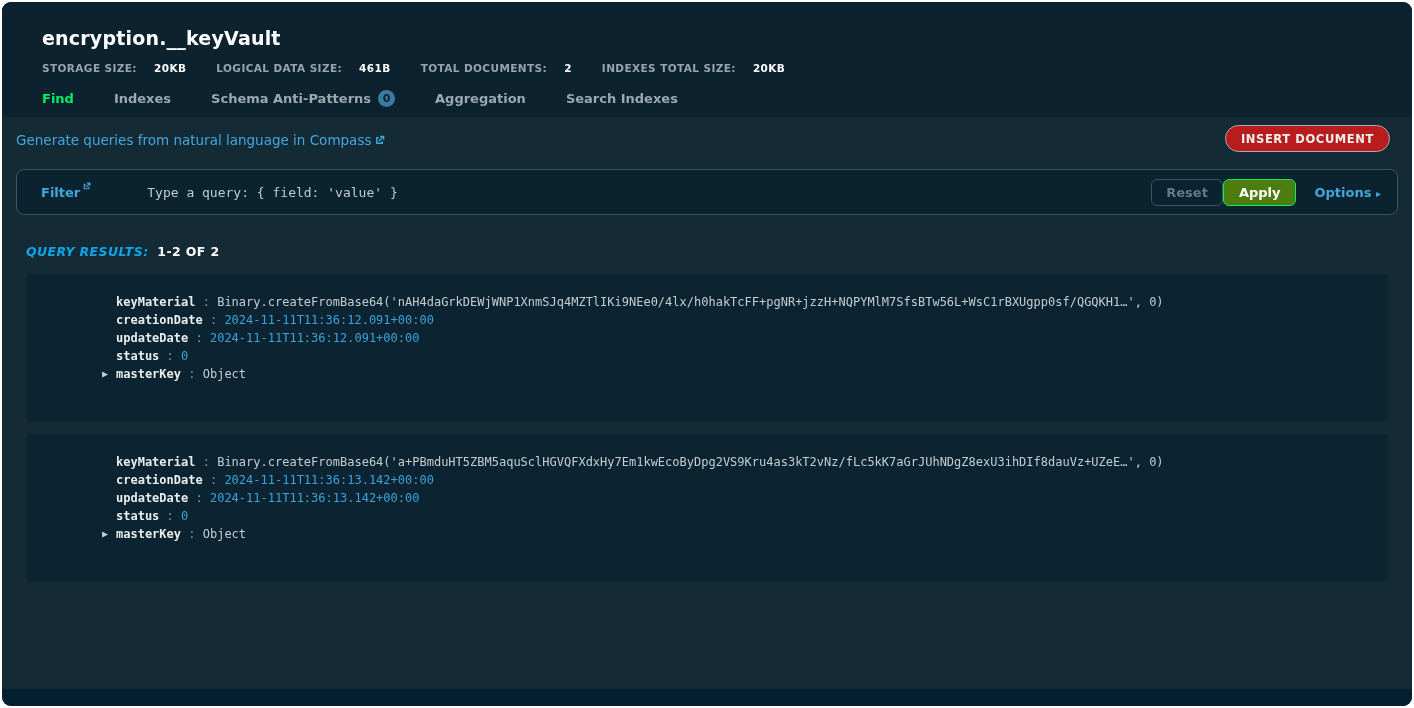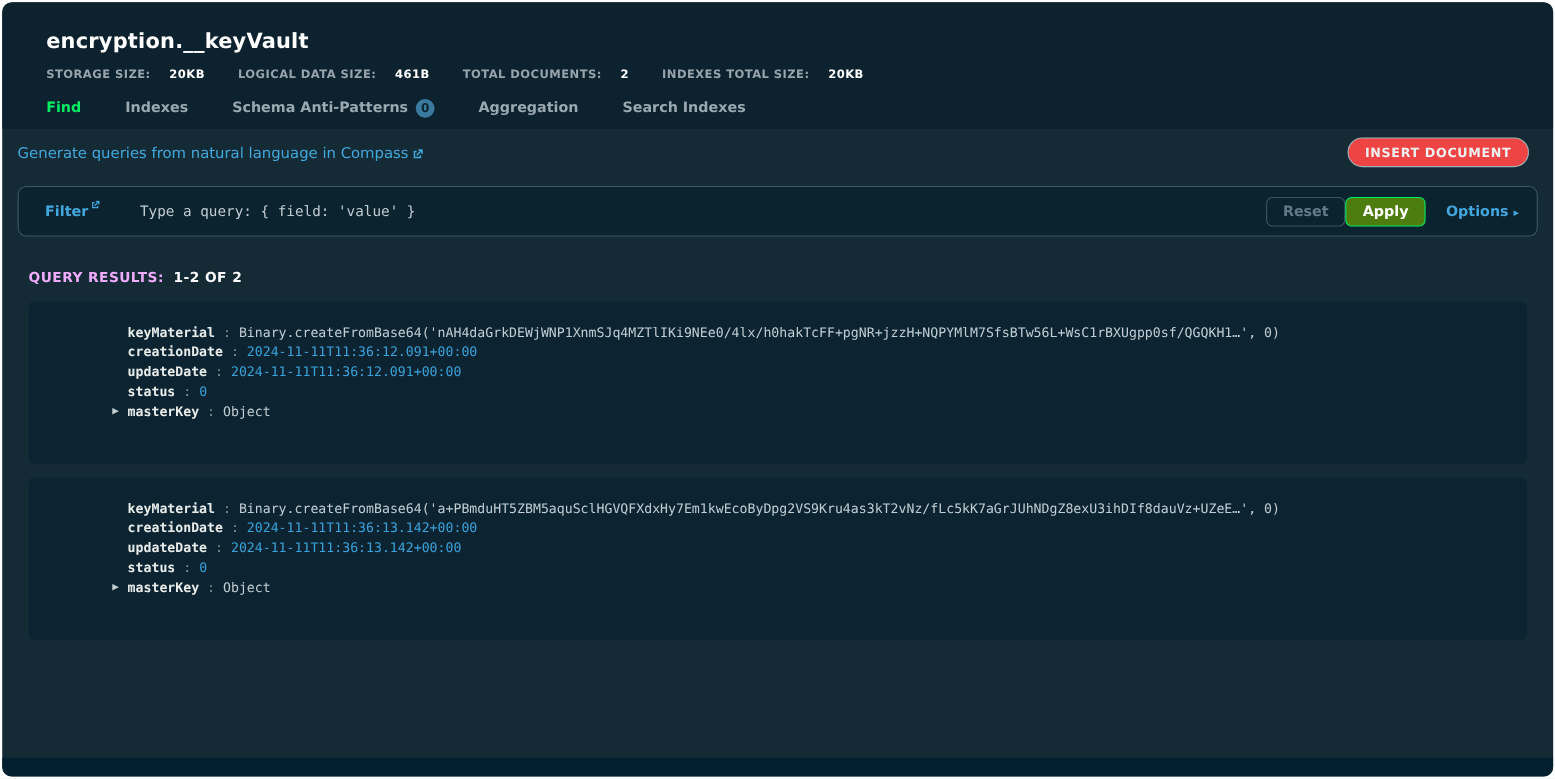--- a/index.html
+++ b/index.html
@@ -14,36 +14,36 @@
   .stat .lbl { color:#97a4ab; font-weight:bold; }
   .stat .val { color:#ffffff; font-weight:bold; margin-left:17px; }
   .tabs { display:flex; gap:40px; margin-top:16px; font-size:13px; font-weight:bold; }
   .tab { color:#9aa8b0; cursor:pointer; display:flex; align-items:center; gap:7px; }
   .tab.active { color:#00ed64; }
   .badge { display:inline-flex; align-items:center; justify-content:center; width:17px; height:17px; border-radius:50%; background:#3b7ba0; color:#0c222e; font-size:11px; font-weight:bold; }
 
   
   .nl-row { position:absolute; top:115px; left:0; right:0; height:52px; }
   .nl-link { position:absolute; left:14px; top:15px; color:#41a7dc; font-size:13.5px; cursor:pointer; display:flex; align-items:center; gap:3px; }
-  .btn-insert { position:absolute; right:22px; top:8px; height:27px; padding:0 15px; border-radius:14px; background:#ef4444; border:1px solid #9fb1b6; color:#eef2f1; font-size:11.5px; font-weight:bold; letter-spacing:.6px; display:flex; align-items:center; cursor:pointer; font-family:"DejaVu Sans", sans-serif; }
+  .btn-insert { position:absolute; right:22px; top:8px; height:27px; padding:0 15px; border-radius:14px; background:#b91c1c; border:1px solid #9fb1b6; color:#eef2f1; font-size:11.5px; font-weight:bold; letter-spacing:.6px; display:flex; align-items:center; cursor:pointer; font-family:"DejaVu Sans", sans-serif; }
 
   
   .filter-panel { position:absolute; top:167px; left:14px; right:14px; height:46px; background:#0b222f; border:1px solid #3e5564; border-radius:8px; display:flex; align-items:center; padding:0 16px 0 24px; }
   .filter-label { color:#41a7dc; font-size:13px; font-weight:bold; cursor:pointer; display:flex; align-items:flex-start; gap:2px; }
   .filter-label .ext { margin-top:-3px; }
-  .filter-input { flex:1; margin-left:36px; background:transparent; border:none; outline:none; color:#e8edeb; font-family:"DejaVu Sans Mono", monospace; font-size:13px; }
+  .filter-input { flex:1; margin-left:56px; background:transparent; border:none; outline:none; color:#e8edeb; font-family:"DejaVu Sans Mono", monospace; font-size:13px; }
   .filter-input::placeholder { color:#c1ccd2; opacity:1; }
   .btn-reset { height:27px; padding:0 14px; border-radius:6px; background:transparent; border:1px solid #3d5462; color:#64798a; font-size:13px; font-weight:bold; margin-right:0; cursor:default; font-family:"DejaVu Sans", sans-serif; }
   .btn-apply { height:27px; padding:0 15px; border-radius:6px; background:#4d7c0f; border:1.5px solid #00ed64; color:#ffffff; font-size:13px; font-weight:bold; margin-right:18px; cursor:pointer; font-family:"DejaVu Sans", sans-serif; }
   .options-link { color:#41a7dc; font-size:13px; font-weight:bold; cursor:pointer; white-space:nowrap; }
   .options-link .caret-r { font-size:10px; }
 
   
   .results-heading { position:absolute; left:24px; top:242px; font-size:12.5px; font-weight:bold; letter-spacing:.4px; }
-  .results-heading .rh-lbl { color:#f0abfc; }
+  .results-heading .rh-lbl { color:#0ea5e9;font-style:italic; }
   .results-heading .rh-count { color:#ffffff; margin-left:4px; }
 
   .doc-card { position:absolute; left:24px; right:24px; height:148px; background:#0c2431; border-radius:5px; padding:19px 20px 0 90px; }
   .doc-card.c1 { top:272px; }
   .doc-card.c2 { top:432px; }
   .doc-line { font-family:"DejaVu Sans Mono", monospace; font-size:12px; line-height:18px; white-space:pre; color:#c1cdd3; position:relative; }
   .fkey { color:#e8edeb; font-weight:bold; }
   .fsep { color:#889397; }
   .t-plain { color:#c1cdd3; }
   .t-blue { color:#3aa3dc; }

